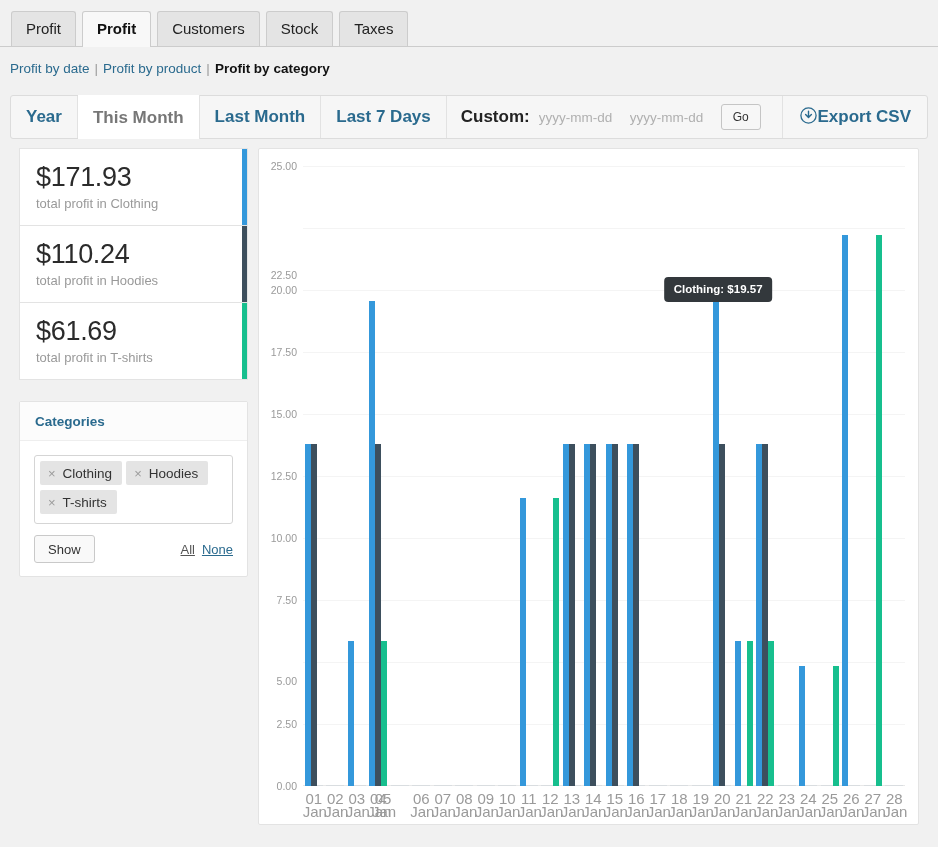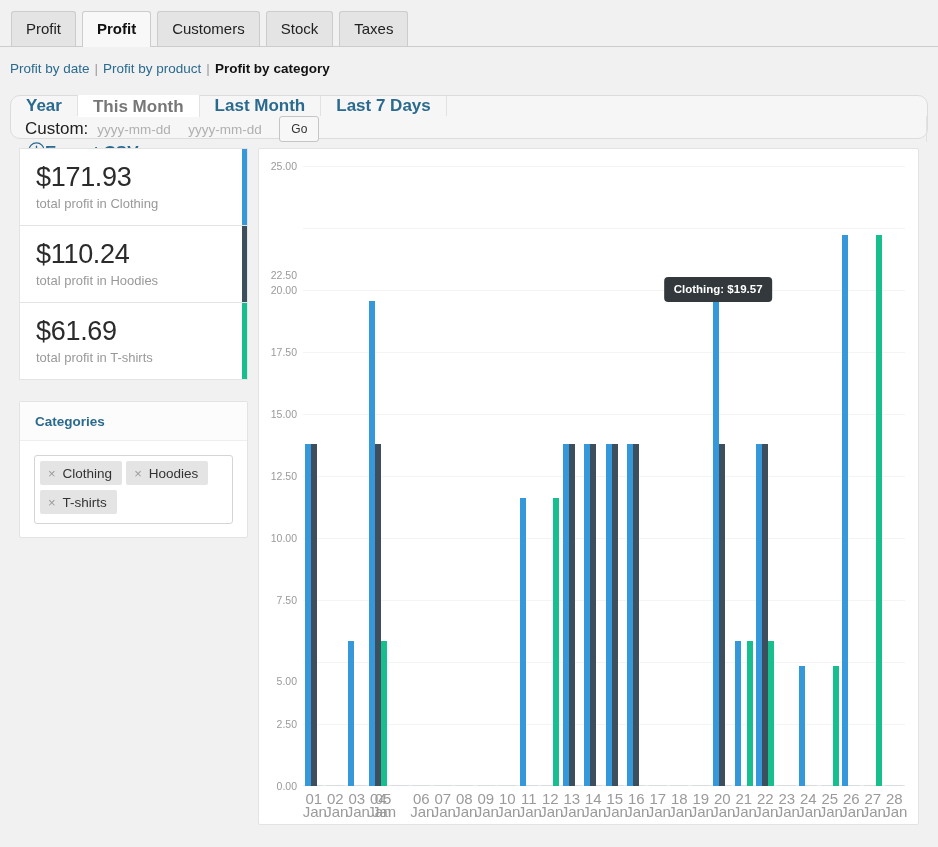--- a/index.html
+++ b/index.html
@@ -51,22 +51,22 @@
   .subnav a { color: #2a6a8e; text-decoration: none; cursor: pointer; }
   .subnav .sep { color: #999; margin: 0 5px; }
   .subnav .current { color: #111; font-weight: bold; }
 
   
   .rangebar {
     position: absolute; left: 10px; top: 95px;
     width: 918px; height: 44px;
     background: #f6f6f6;
     border: 1px solid #dcdcdc;
-    border-radius: 10px;
-    display: flex; align-items: stretch; flex-direction: column;
+    border-radius: 3px;
+    display: flex; align-items: stretch;
   }
   .rangebar .ritem {
     display: flex; align-items: center;
     padding: 0 15px;
     font-size: 17px; font-weight: bold;
     color: #2a6a8e;
     border-right: 1px solid #e2e2e2;
     cursor: pointer;
     white-space: nowrap;
   }
@@ -76,21 +76,21 @@
     margin-top: -1px; margin-bottom: -1px;
     padding-top: 1px;
   }
   .rangebar .custom {
     display: flex; align-items: center; gap: 9px;
     padding: 0 14px;
     border-right: 1px solid #e2e2e2;
     flex: 1;
   }
   .rangebar .custom .clabel {
-    font-size: 17px; font-weight: normal; color: #222; text-align: right;
+    font-size: 17px; font-weight: bold; color: #222; text-align: right;
   }
   .rangebar .custom input[type=text] {
     width: 82px; height: 24px;
     border: none; background: transparent;
     font-size: 13.5px; color: #555;
     font-family: "Liberation Sans", sans-serif;
     outline: none; padding: 0;
   }
   .rangebar .custom input::placeholder { color: #b0b0b0; }
   .gobtn {
@@ -300,20 +300,26 @@
           <div class="tokenbox" id="tokenbox"><span class="token">
                 <span class="x">×</span>
                 <span>Clothing</span>
               </span><span class="token">
                 <span class="x">×</span>
                 <span>Hoodies</span>
               </span><span class="token">
                 <span class="x">×</span>
                 <span>T-shirts</span>
               </span></div>
+          <div class="catfoot">
+            <button class="showbtn">Show</button>
+            <span class="allnone">
+              <a>All</a><a class="none">None</a>
+            </span>
+          </div>
         </div>
       </div>
     </div>
 
     <div class="chartpanel">
       <div class="ylabels" id="ylabels">
           <div class="ytick" style="top: 620px;">0.00</div>
           <div class="ytick" style="top: 558px;">2.50</div>
           <div class="ytick" style="top: 515px;">5.00</div>
           <div class="ytick" style="top: 434px;">7.50</div>

